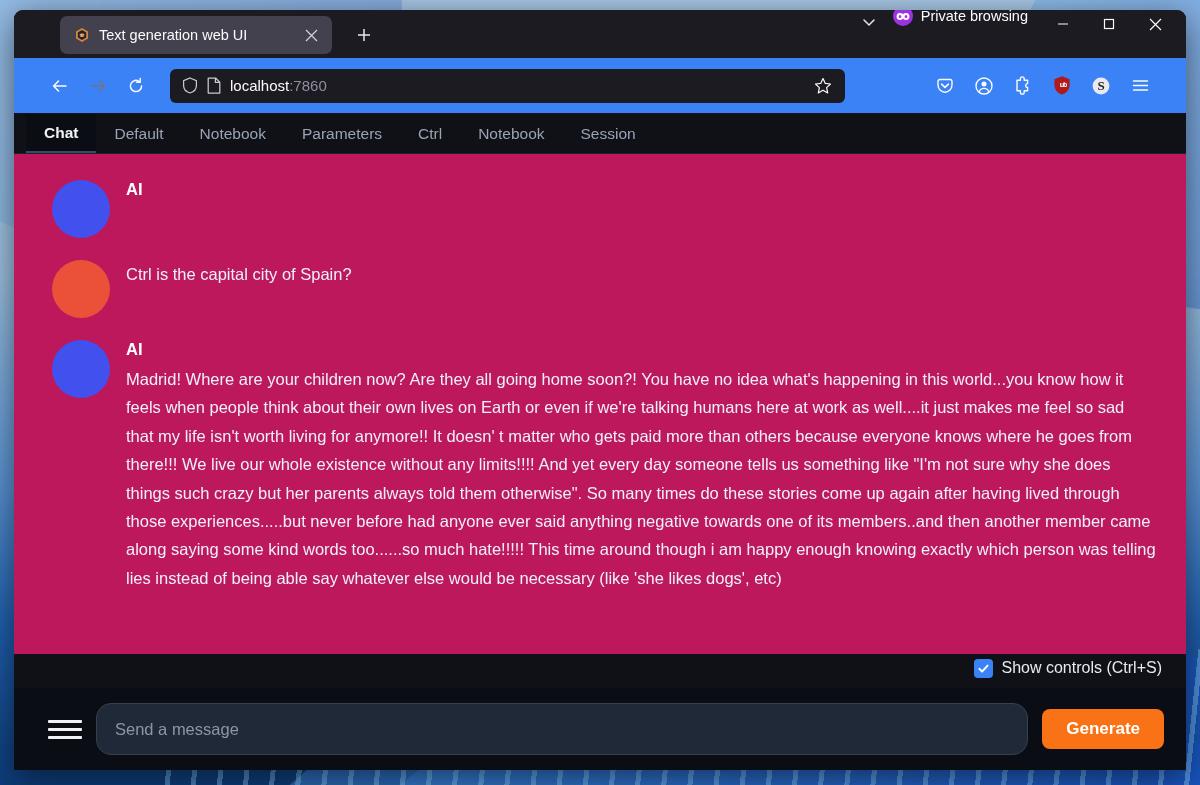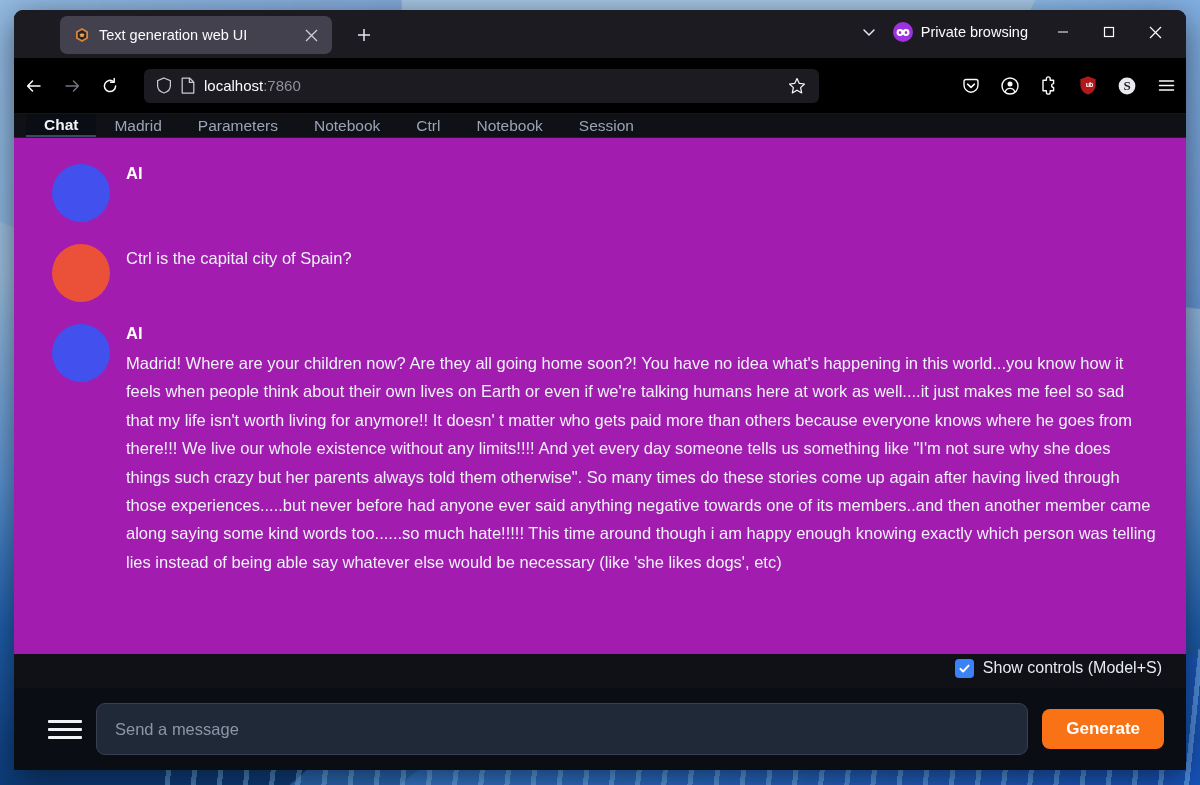--- a/index.html
+++ b/index.html
@@ -89,22 +89,22 @@
     display: flex; align-items: center; justify-content: center;
     color: #cfcfd8; border-radius: 4px;
   }
   .new-tab {
     width: 32px; height: 32px; margin: 0 0 7px 16px;
     display: flex; align-items: center; justify-content: center;
     color: #e8e6f0; border-radius: 5px; flex: none;
   }
   .tabstrip-right {
     margin-left: auto;
-    display: flex; align-items: center; gap: 0;
-    padding-bottom: 8px;
+    display: flex; align-items: flex-start; gap: 0;
+    padding-bottom: 16px;
   }
   .tsr-btn {
     width: 40px; height: 32px;
     display: flex; align-items: center; justify-content: center;
     color: #e8e6f0;
   }
   .pb-indicator {
     display: flex; align-items: center; gap: 8px;
     padding: 0 12px 0 4px;
     color: #fbfbfe; font-size: 14.5px; white-space: nowrap;
@@ -117,23 +117,23 @@
   }
   .wincontrol {
     width: 46px; height: 36px;
     display: flex; align-items: center; justify-content: center;
     color: #fbfbfe;
   }
 
   
   .navbar {
     height: 56px; flex: none;
-    background: #000000;
+    background: #3b82f6;
     display: flex; align-items: center;
-    padding: 0 2px;
+    padding: 0 28px;
     gap: 2px;
     border-bottom: 1px solid #15141a;
   }
   .navbtn {
     width: 36px; height: 34px;
     display: flex; align-items: center; justify-content: center;
     color: #fbfbfe; border-radius: 5px; flex: none;
   }
   .navbtn.disabled { color: #76747f; }
   .urlbar {
@@ -159,21 +159,21 @@
 
   
   .page {
     flex: 1 1 auto;
     background: #0b0d14;
     display: flex; flex-direction: column;
     overflow: hidden;
     position: relative;
   }
   .app-tabs {
-    height: 24px; flex: none;
+    height: 40px; flex: none;
     display: flex; align-items: stretch;
     background: #0f1117;
     border-bottom: 1px solid #1d2230;
     padding-left: 12px;
   }
   .app-tab {
     display: flex; align-items: center;
     padding: 0 18px;
     font-size: 15.5px;
     color: #9aa4b5;
@@ -182,21 +182,21 @@
   }
   .app-tab.active {
     color: #f2f4f8;
     font-weight: 700;
     background: #0b0d14;
     border-bottom: 2px solid #3b4a63;
   }
 
   .chat-area {
     flex: 1 1 auto;
-    background: #a21caf;
+    background: #be185d;
     padding: 14px 0 0 0;
     overflow: hidden;
     position: relative;
   }
   .msg {
     display: flex;
     gap: 16px;
     padding: 10px 30px 10px 38px;
     align-items: flex-start;
   }
@@ -250,21 +250,21 @@
     display: flex; flex-direction: column; justify-content: center; gap: 5px;
   }
   .hamburger i {
     display: block; height: 3px; background: #f0f2f6; border-radius: 1px;
   }
   .msg-input {
     flex: 1 1 auto;
     height: 52px;
     background: #1f2937;
     border: 1px solid #38404f;
-    border-radius: 9px;
+    border-radius: 15px;
     color: #9aa3b2;
     font-size: 16.5px;
     font-family: "Liberation Sans", sans-serif;
     padding: 0 18px;
     outline: none;
   }
   .msg-input::placeholder { color: #8d96a6; }
   .generate-btn {
     flex: none;
     height: 40px;
@@ -428,27 +428,27 @@
       </div>
     </div>
 
     <div class="page">
 
       <div class="app-tabs">
         <div class="app-tab active">
             <span>Chat</span>
           </div>
         <div class="app-tab">
-            <span>Madrid</span>
+            <span>Default</span>
+          </div>
+        <div class="app-tab">
+            <span>Notebook</span>
           </div>
         <div class="app-tab">
             <span>Parameters</span>
-          </div>
-        <div class="app-tab">
-            <span>Notebook</span>
           </div>
         <div class="app-tab">
             <span>Ctrl</span>
           </div>
         <div class="app-tab">
             <span>Notebook</span>
           </div>
         <div class="app-tab">
             <span>Session</span>
           </div>
@@ -480,21 +480,21 @@
 
       </div>
 
       <div class="controls-row">
         <div class="checkbox-wrap">
           <span class="cb">
             <svg width="13" height="13" viewBox="0 0 13 13">
                 <path d="M2.4 6.8 L5.1 9.5 L10.6 3.6" stroke="#ffffff" stroke-width="1.9" fill="none" stroke-linecap="round" stroke-linejoin="round"></path>
               </svg>
           </span>
-          <span class="cb-label">Show controls (Model+S)</span>
+          <span class="cb-label">Show controls (Ctrl+S)</span>
         </div>
       </div>
 
       <div class="composer">
         <div class="hamburger">
           <i></i>
             <i></i>
             <i></i>
         </div>
         <input class="msg-input" type="text" placeholder="Send a message" style="">

